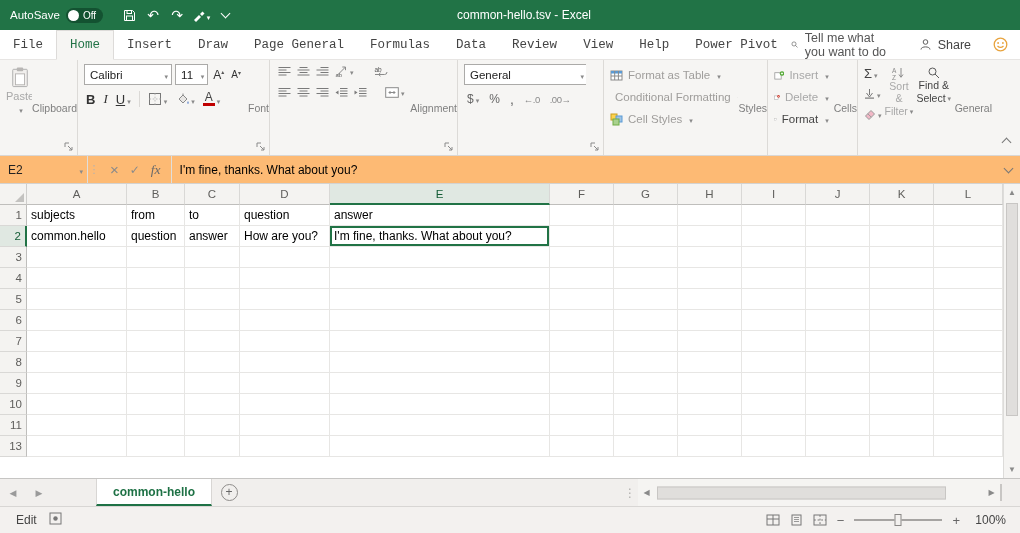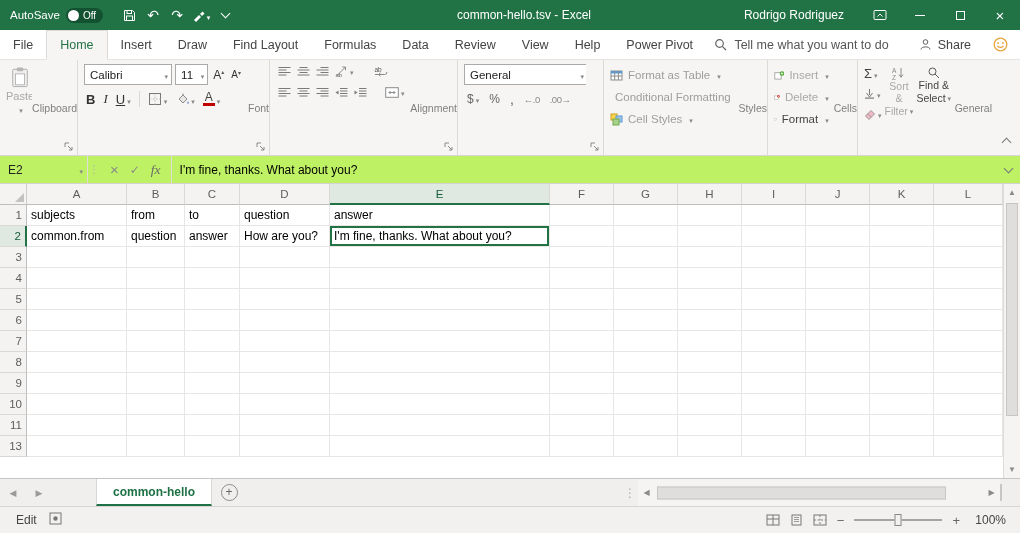--- a/index.html
+++ b/index.html
@@ -20,21 +20,21 @@
   .chev { display:inline-block; width:7px; height:7px; border-right:1.4px solid #fff; border-bottom:1.4px solid #fff; transform:rotate(45deg); margin-top:-3px; }
   .tb-title { position:absolute; left:0; right:0; text-align:center; font-size:12px; pointer-events:none;padding-left:28px; }
   .tb-right { margin-left:auto; display:flex; align-items:center; height:100%; z-index:2; }
   .user { margin-right:16px; font-size:12px; }
   .winbtn { width:40px; height:100%; display:flex; align-items:center; justify-content:center; font-size:15px; color:#fff; }
   .minline { display:inline-block; width:10px; height:1px; background:#fff; }
   .maxbox { display:inline-block; width:9px; height:9px; border:1px solid #fff; }
 
   
   .tabrow { flex:0 0 30px; background:#fff; display:flex; align-items:stretch; font-size:12.5px; color:#444; border-bottom:1px solid #e7e5e3; }
-  .rtab { padding:4px 13px; display:flex; align-items:center; white-space:nowrap; }
+  .rtab { padding:4px 13px; display:flex; align-items:center; white-space:nowrap;font-family:Liberation Mono, monospace; }
   .rtab.active { color:#217346; background:#f6f5f3; border:1px solid #dddbd9; border-bottom:1px solid #f6f5f3; margin-bottom:-1px; z-index:2; }
   .tellme { display:flex; align-items:center; gap:7px; color:#555; margin-left:auto; margin-right:30px; }
   .sharebtn { display:flex; align-items:center; gap:6px; color:#444; margin-right:22px; }
   .smiley { display:flex; align-items:center; margin-right:12px; }
 
   
   .ribbon { flex:0 0 96px; background:#f6f5f3; border-bottom:1px solid #d9d7d5; display:flex; position:relative; }
   .rgroup { display:flex; border-right:1px solid #dcdad7; }
   .rg-c { flex:1; padding:4px 5px 0 6px; position:relative; overflow:hidden; }
   .rg-l { flex:0 0 17px; font-size:10.5px; color:#7f7f7f; display:flex; align-items:center; justify-content:center; position:relative; }
@@ -72,21 +72,21 @@
 
   .edwrap { display:flex; gap:3px; }
   .edcol { display:flex; flex-direction:column; width:28px; align-items:flex-start; gap:3px; padding-top:1px; }
   .edcol > span { display:flex; align-items:center; height:17px; }
   .sigma::before { content:"Σ"; font-size:13px; color:#444; }
   .edtall { width:47px; display:flex; flex-direction:column; align-items:center; font-size:10.5px; line-height:12px; text-align:center; padding-top:2px; }
   .collapse { position:absolute; right:10px; bottom:6px; }
   .chev-up { display:inline-block; width:7px; height:7px; border-right:1.4px solid #777; border-bottom:1.4px solid #777; transform:rotate(225deg); }
 
   
-  .fbar { flex:0 0 28px; background:#bef264; border-bottom:1px solid #d4d2d0; display:flex; align-items:stretch; font-size:12px; }
+  .fbar { flex:0 0 28px; background:#fdba74; border-bottom:1px solid #d4d2d0; display:flex; align-items:stretch; font-size:12px; }
   .namebox { width:88px; display:flex; align-items:center; padding:0 4px 0 8px; color:#222; border-right:1px solid #e0dedb; }
   .namebox .dd { margin-left:auto; }
   .fbsep { width:12px; display:flex; align-items:center; justify-content:center; color:#b5b3b0; }
   .fbsep::after { content:"⋮"; font-size:11px; }
   .fbtns { display:flex; align-items:center; gap:11px; padding:0 10px; border-right:1px solid #e0dedb; color:#8a8a8a; }
   .ico-cancel::after { content:"×"; font-size:15px; color:#8a8a8a; }
   .ico-enter::after { content:"✓"; font-size:12px; color:#8a8a8a; }
   .fx { font-style:italic; font-family:"Liberation Serif",serif; color:#6a6a6a; font-size:13.5px; }
   .fml { flex:1; display:flex; align-items:center; padding-left:8px; color:#000; white-space:nowrap; overflow:hidden; }
   .fexp { width:24px; display:flex; align-items:center; justify-content:center; }
@@ -172,46 +172,28 @@
             <path d="M2 11 L7 6 L9 8 L4 13 Z" fill="#fff"></path>
             <path d="M8 5 L10.5 2.5 L12.5 4.5 L10 7 Z" fill="#fff"></path>
           </svg>
           <span class="dd"></span>
       </span>
       <span class="qat">
           <span class="chev"></span>
         </span>
     </div>
     <div class="tb-title">common-hello.tsv - Excel</div>
-    <div class="tb-right">
-      <span class="user">Rodrigo Rodriguez</span>
-      <span class="winbtn">
-        <svg width="14" height="12" viewBox="0 0 14 12">
-            <rect x="1" y="1.5" width="12" height="9" rx="1" fill="none" stroke="#fff"></rect>
-            <path d="M4.5 7.5 L7 5 L9.5 7.5" fill="none" stroke="#fff"></path>
-          </svg>
-      </span>
-      <span class="winbtn">
-          <span class="minline"></span>
-        </span>
-      <span class="winbtn">
-          <span class="maxbox"></span>
-        </span>
-      <span class="winbtn">
-          <span>×</span>
-        </span>
-    </div>
   </header>
 
   <nav class="tabrow">
     <span class="rtab">File</span>
     <span class="rtab active">Home</span>
     <span class="rtab">Insert</span>
     <span class="rtab">Draw</span>
-    <span class="rtab">Find Layout</span>
+    <span class="rtab">Page General</span>
     <span class="rtab">Formulas</span>
     <span class="rtab">Data</span>
     <span class="rtab">Review</span>
     <span class="rtab">View</span>
     <span class="rtab">Help</span>
     <span class="rtab">Power Pivot</span>
     <span class="tellme">
       <svg width="13" height="13" viewBox="0 0 13 13">
           <circle cx="5.5" cy="5.5" r="3.8" fill="none" stroke="#5f5f5f" stroke-width="1.2"></circle>
           <path d="M8.3 8.3 L12 12" stroke="#5f5f5f" stroke-width="1.2"></path>
@@ -603,21 +585,21 @@
             <div class="cell" style="width: 64px;"></div>
             <div class="cell" style="width: 64px;"></div>
             <div class="cell" style="width: 64px;"></div>
             <div class="cell" style="width: 64px;"></div>
             <div class="cell" style="width: 64px;"></div>
             <div class="cell" style="width: 64px;"></div>
             <div class="cell" style="width: 69px;"></div>
           </div>
           <div class="grow">
             <div class="rowh sel">2</div>
-            <div class="cell" style="width: 100px;">common.from</div>
+            <div class="cell" style="width: 100px;">common.hello</div>
             <div class="cell" style="width: 58px;">question</div>
             <div class="cell" style="width: 55px;">answer</div>
             <div class="cell" style="width: 90px;">How are you?</div>
             <div class="cell selcell" style="width: 220px;">I'm fine, thanks. What about you?</div>
             <div class="cell" style="width: 64px;"></div>
             <div class="cell" style="width: 64px;"></div>
             <div class="cell" style="width: 64px;"></div>
             <div class="cell" style="width: 64px;"></div>
             <div class="cell" style="width: 64px;"></div>
             <div class="cell" style="width: 64px;"></div>

